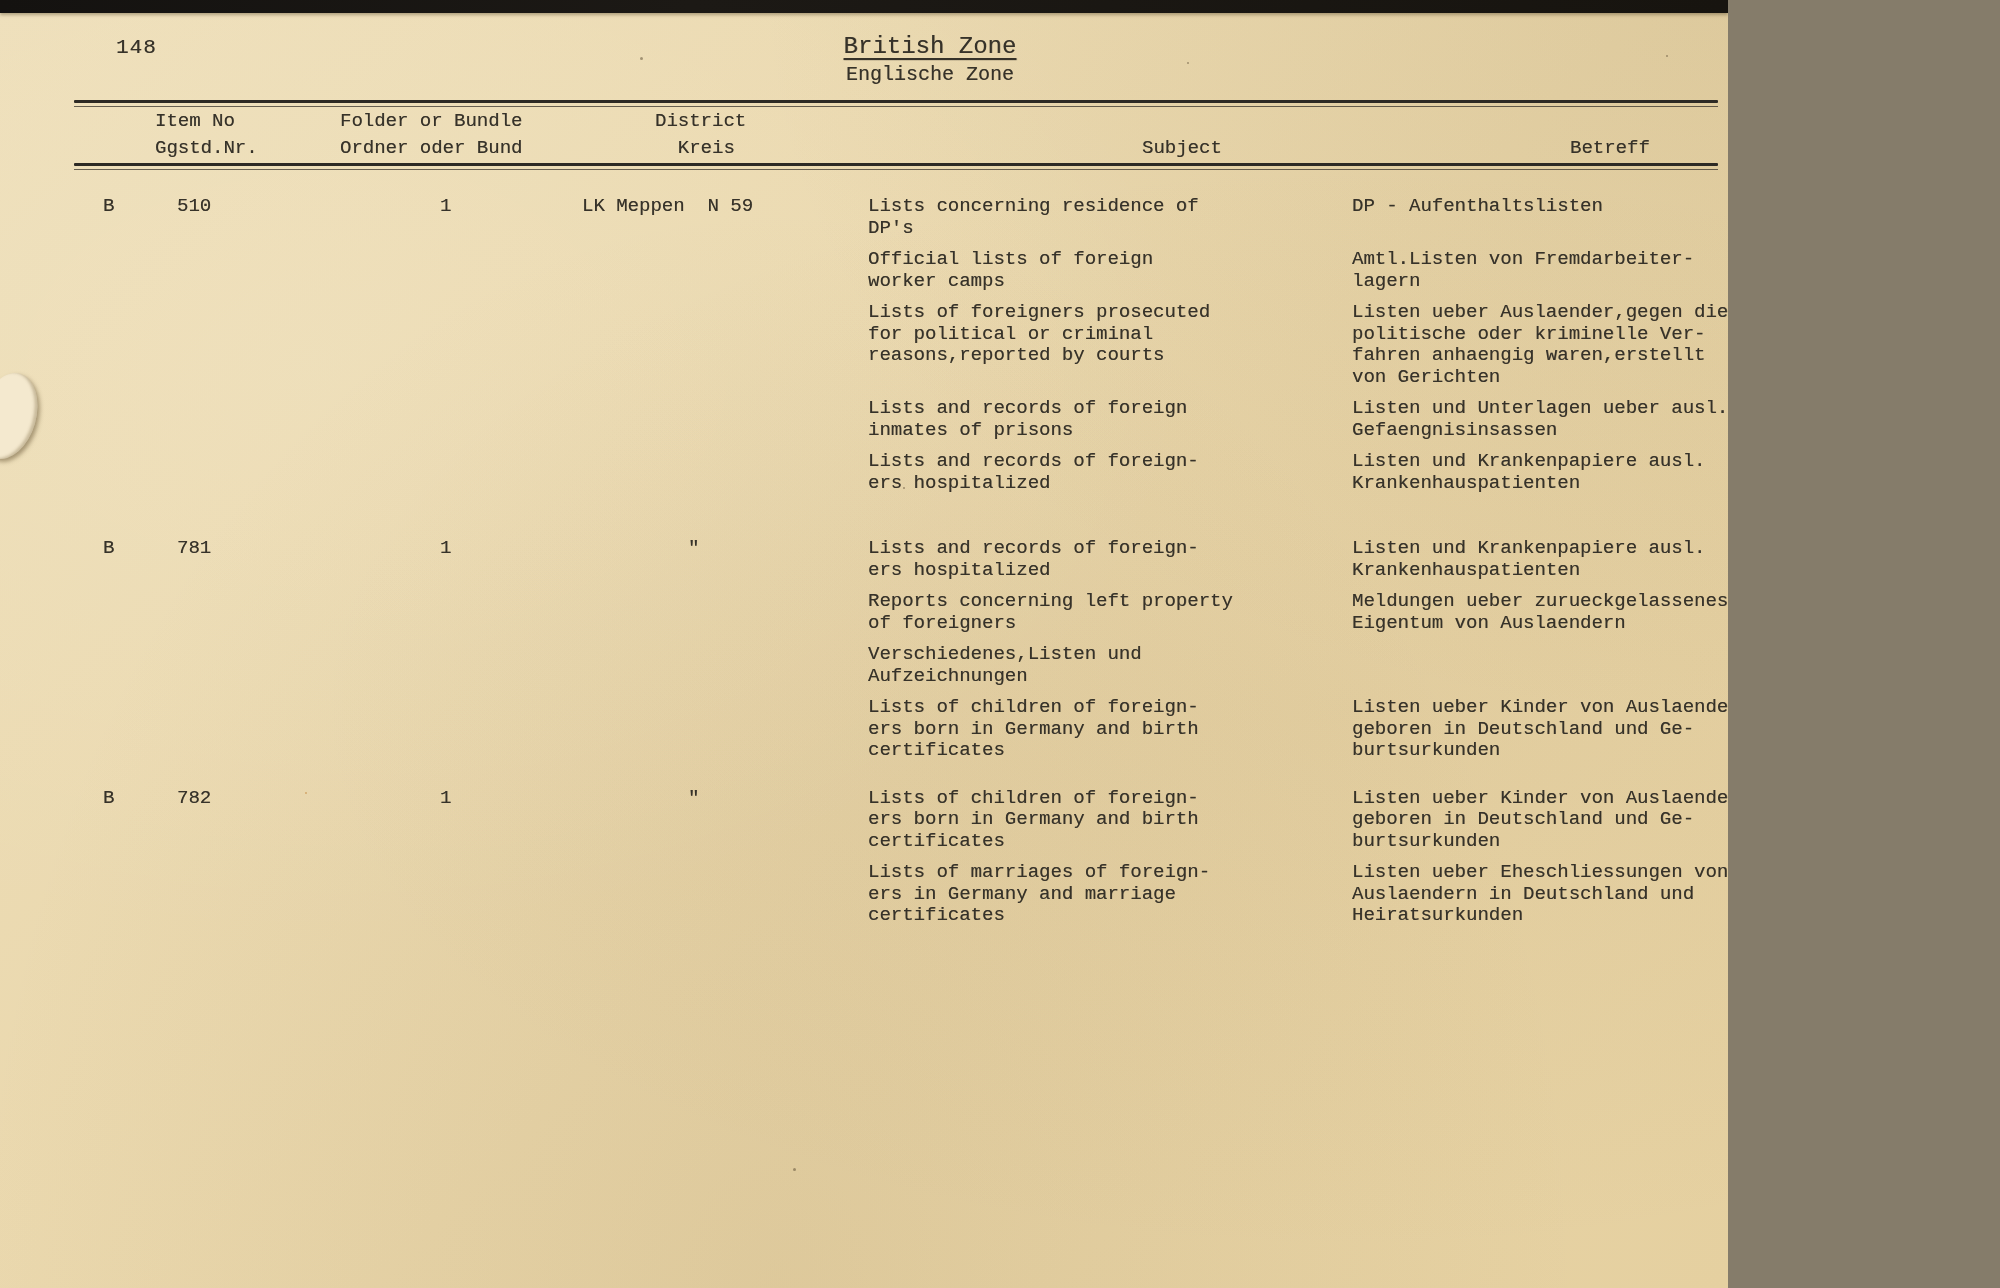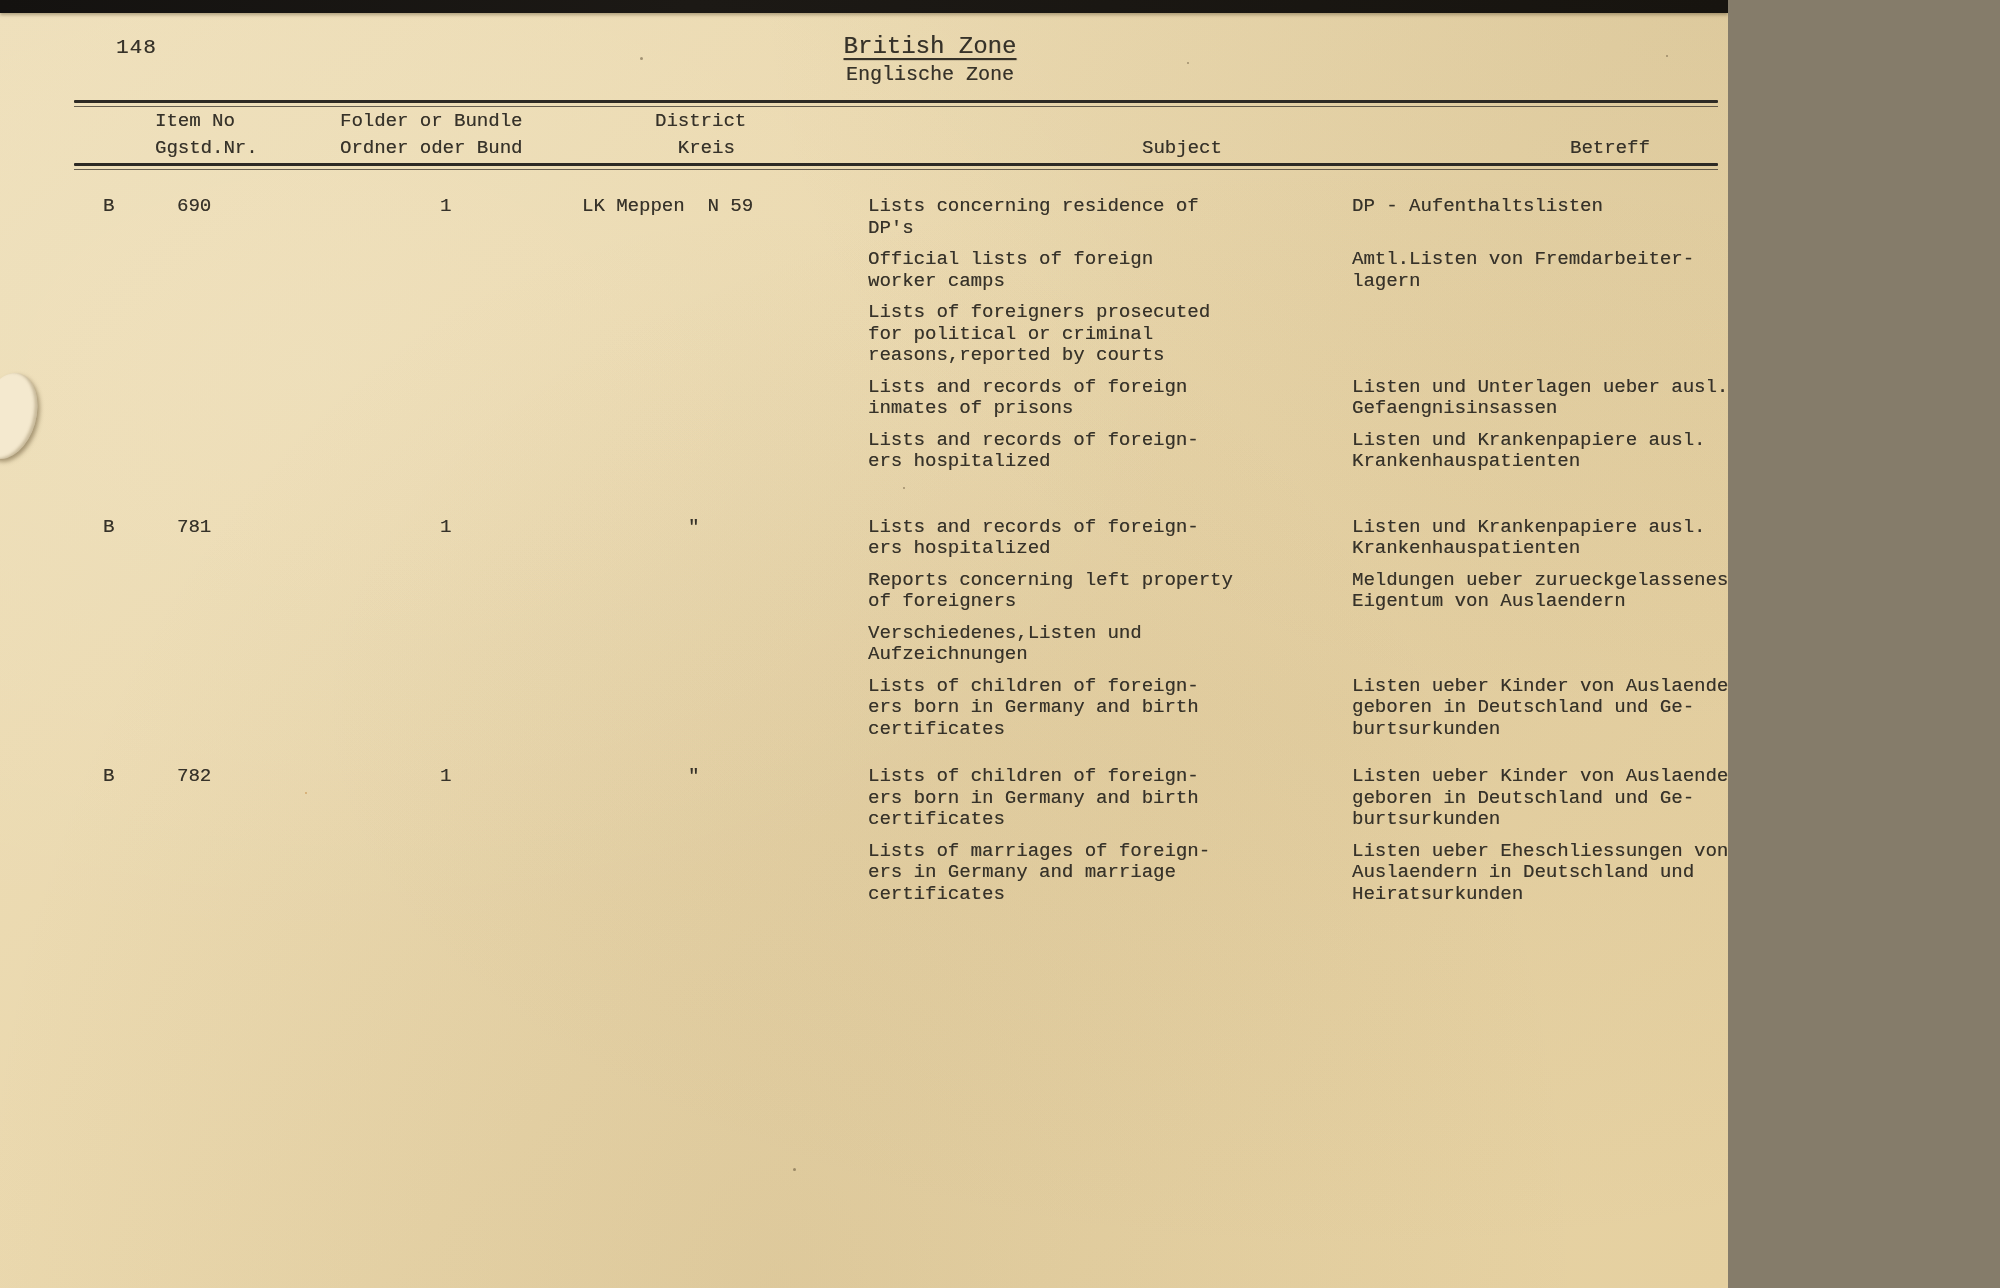--- a/index.html
+++ b/index.html
@@ -99,40 +99,44 @@
   <div class="rule rule2">
       <div class="r1"></div>
       <div class="r2"></div>
     </div>
 
   <div class="content">
 
     <div class="row row-780">
       <div class="row-left">
         <div class="cell letter">B</div>
-        <div class="cell itemno">690</div>
+        <div class="cell itemno">510</div>
         <div class="cell folder">1</div>
         <div class="cell district">LK Meppen  N 59</div>
       </div>
       <div class="row-right">
         <div class="entry">
           <div class="subject">Lists concerning residence of
 DP's</div>
           <div class="betreff">DP - Aufenthaltslisten</div>
         </div>
         <div class="entry">
           <div class="subject">Official lists of foreign
 worker camps</div>
           <div class="betreff">Amtl.Listen von Fremdarbeiter-
 lagern</div>
         </div>
         <div class="entry">
           <div class="subject">Lists of foreigners prosecuted
 for political or criminal
 reasons,reported by courts</div>
+          <div class="betreff">Listen ueber Auslaender,gegen die
+politische oder kriminelle Ver-
+fahren anhaengig waren,erstellt
+von Gerichten</div>
         </div>
         <div class="entry">
           <div class="subject">Lists and records of foreign
 inmates of prisons</div>
           <div class="betreff">Listen und Unterlagen ueber ausl.
 Gefaengnisinsassen</div>
         </div>
         <div class="entry">
           <div class="subject">Lists and records of foreign-
 ers hospitalized</div>

